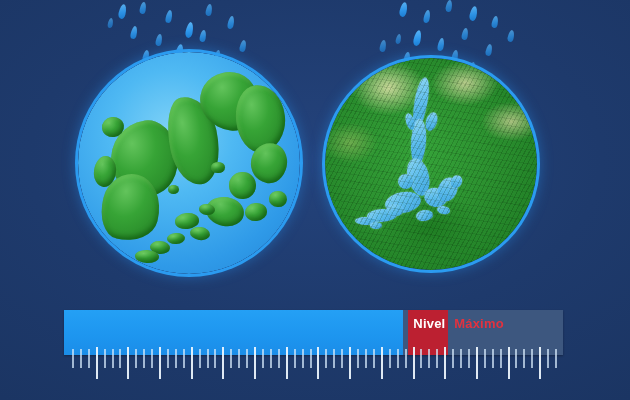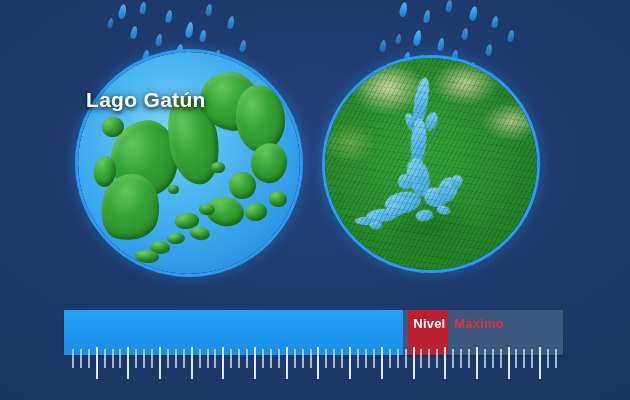--- a/index.html
+++ b/index.html
@@ -169,21 +169,20 @@
           <div class="land sh" style="left: 11%; top: 29.5%; width: 10%; height: 9%; border-radius: 50%; transform: rotate(-8deg); background: radial-gradient(at 35% 28%, rgb(99, 196, 92) 0%, rgb(55, 164, 54) 38%, rgb(33, 125, 34) 100%);"></div>
           <div class="land sh" style="left: 7%; top: 47%; width: 10%; height: 14%; border-radius: 48% 52% 50% 50% / 52% 48%; transform: rotate(6deg); background: radial-gradient(at 35% 28%, rgb(99, 196, 92) 0%, rgb(55, 164, 54) 38%, rgb(33, 125, 34) 100%);"></div>
           <div class="land sh" style="left: 75%; top: 68%; width: 10%; height: 8%; border-radius: 50%; transform: rotate(-6deg); background: radial-gradient(at 35% 28%, rgb(99, 196, 92) 0%, rgb(55, 164, 54) 38%, rgb(33, 125, 34) 100%);"></div>
           <div class="land sh" style="left: 86%; top: 62.5%; width: 8%; height: 7%; border-radius: 50%; transform: rotate(4deg); background: radial-gradient(at 35% 28%, rgb(99, 196, 92) 0%, rgb(55, 164, 54) 38%, rgb(33, 125, 34) 100%);"></div>
           <div class="land sh" style="left: 25.5%; top: 89%; width: 11%; height: 6%; border-radius: 50%; transform: rotate(2deg); background: radial-gradient(at 35% 28%, rgb(99, 196, 92) 0%, rgb(55, 164, 54) 38%, rgb(33, 125, 34) 100%);"></div>
           <div class="land sh" style="left: 60%; top: 49.5%; width: 6%; height: 5%; border-radius: 50%; transform: rotate(0deg); background: radial-gradient(at 35% 28%, rgb(99, 196, 92) 0%, rgb(55, 164, 54) 38%, rgb(33, 125, 34) 100%);"></div>
           <div class="land sh" style="left: 40.5%; top: 60%; width: 5%; height: 4%; border-radius: 50%; transform: rotate(0deg); background: radial-gradient(at 35% 28%, rgb(99, 196, 92) 0%, rgb(55, 164, 54) 38%, rgb(33, 125, 34) 100%);"></div>
         </div>
     </div>
   </div>
-  <div class="map-label" id="label-gatun">Lago Gatún</div>
 
   <div class="lake-circle" id="alhajuela-circle">
     <div class="lake-inner">
       <div id="alh-terrain"></div>
       <div id="alh-water-group">
           <div class="alh-water" style="left: 42%; top: 9%; width: 6%; height: 26%; transform: rotate(10deg); border-radius: 50% 50% 46% 54% / 40% 40% 60% 60%; background: linear-gradient(150deg, rgb(142, 214, 246) 0%, rgb(92, 188, 238) 50%, rgb(63, 166, 226) 100%); box-shadow: rgba(255, 255, 255, 0.35) 0px 0px 2px;"></div>
           <div class="alh-water" style="left: 40.5%; top: 29%; width: 7%; height: 22%; transform: rotate(4deg); border-radius: 46% 54% 50% 50% / 44% 44% 56% 56%; background: linear-gradient(150deg, rgb(142, 214, 246) 0%, rgb(92, 188, 238) 50%, rgb(63, 166, 226) 100%); box-shadow: rgba(255, 255, 255, 0.35) 0px 0px 2px;"></div>
           <div class="alh-water" style="left: 39%; top: 47%; width: 10%; height: 18%; transform: rotate(-14deg); border-radius: 48% 52% 50% 50% / 46% 46% 54% 54%; background: linear-gradient(150deg, rgb(142, 214, 246) 0%, rgb(92, 188, 238) 50%, rgb(63, 166, 226) 100%); box-shadow: rgba(255, 255, 255, 0.35) 0px 0px 2px;"></div>
           <div class="alh-water" style="left: 28.5%; top: 63%; width: 17%; height: 10%; transform: rotate(-10deg); border-radius: 50%; background: linear-gradient(150deg, rgb(142, 214, 246) 0%, rgb(92, 188, 238) 50%, rgb(63, 166, 226) 100%); box-shadow: rgba(255, 255, 255, 0.35) 0px 0px 2px;"></div>
           <div class="alh-water" style="left: 20%; top: 71%; width: 14%; height: 6%; transform: rotate(-4deg); border-radius: 50%; background: linear-gradient(150deg, rgb(142, 214, 246) 0%, rgb(92, 188, 238) 50%, rgb(63, 166, 226) 100%); box-shadow: rgba(255, 255, 255, 0.35) 0px 0px 2px;"></div>

